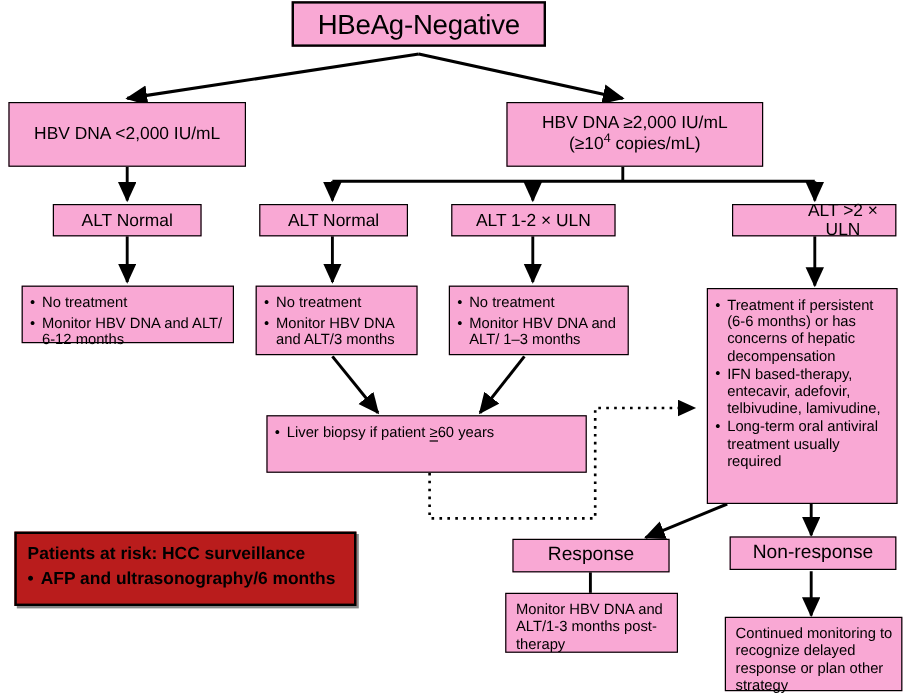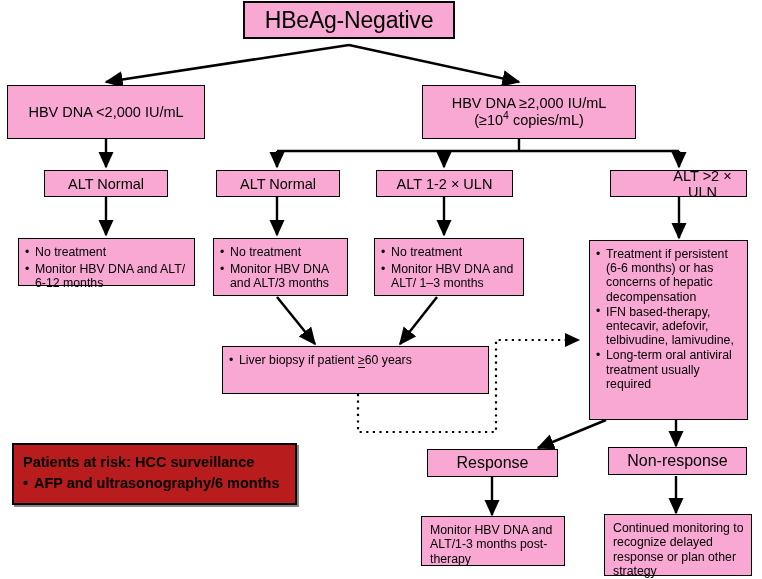--- a/index.html
+++ b/index.html
@@ -217,21 +217,21 @@
     </ul>
   </div>
 
   <div class="node center resp" style="left:427px; top:449px; width:131px; height:28px;">
     <span>Response</span>
   </div>
   <div class="node center resp" style="left:608px; top:447px; width:139px; height:28px;">
     <span>Non-response</span>
   </div>
 
-  <div class="node plain" style="left:421px; top:516px; width:144px; height:50px;">
+  <div class="node plain" style="left:421px; top:494px; width:144px; height:50px;">
     <span>Monitor HBV DNA and ALT/1-3 months post-therapy</span>
   </div>
   <div class="node plain" style="left:604px; top:514px; width:148px; height:62px;">
     <span>Continued monitoring to recognize delayed response or plan other strategy</span>
   </div>
 
   <div class="risk" style="left:12px; top:443px; width:285px; height:62px;">
     <div>Patients at risk: HCC surveillance</div>
     <div class="ln2">AFP and ultrasonography/6 months</div>
   </div>

